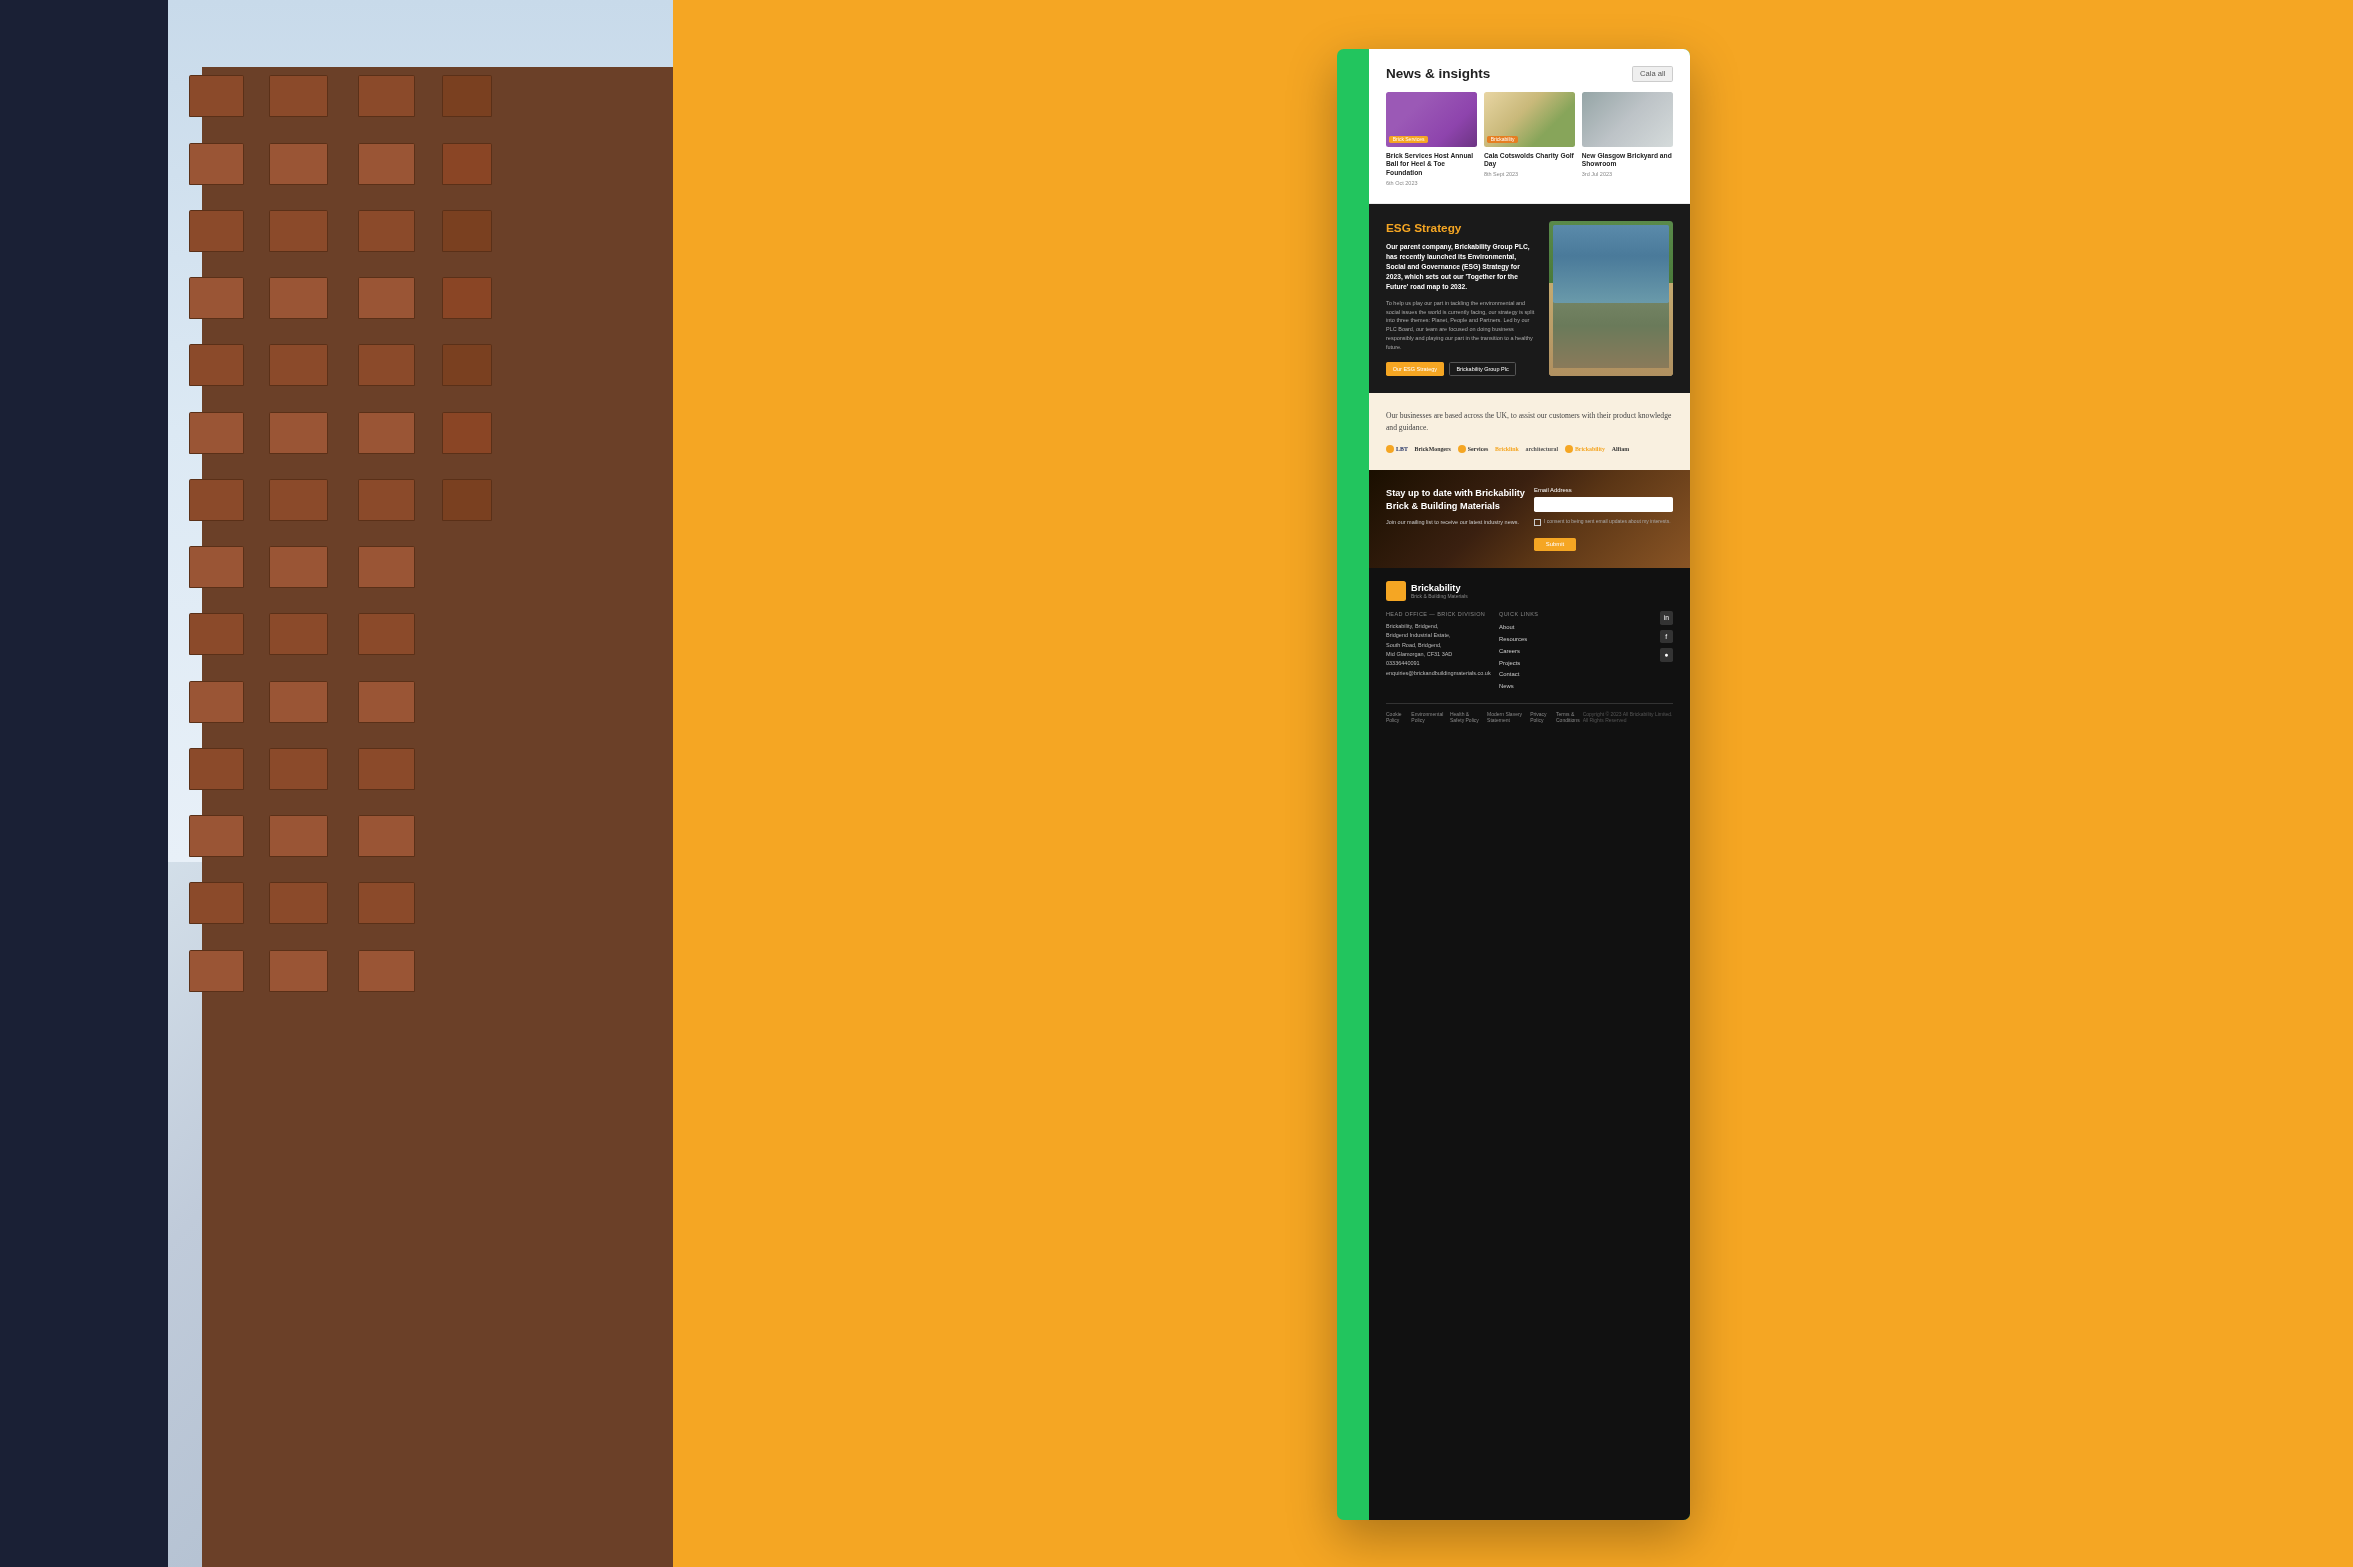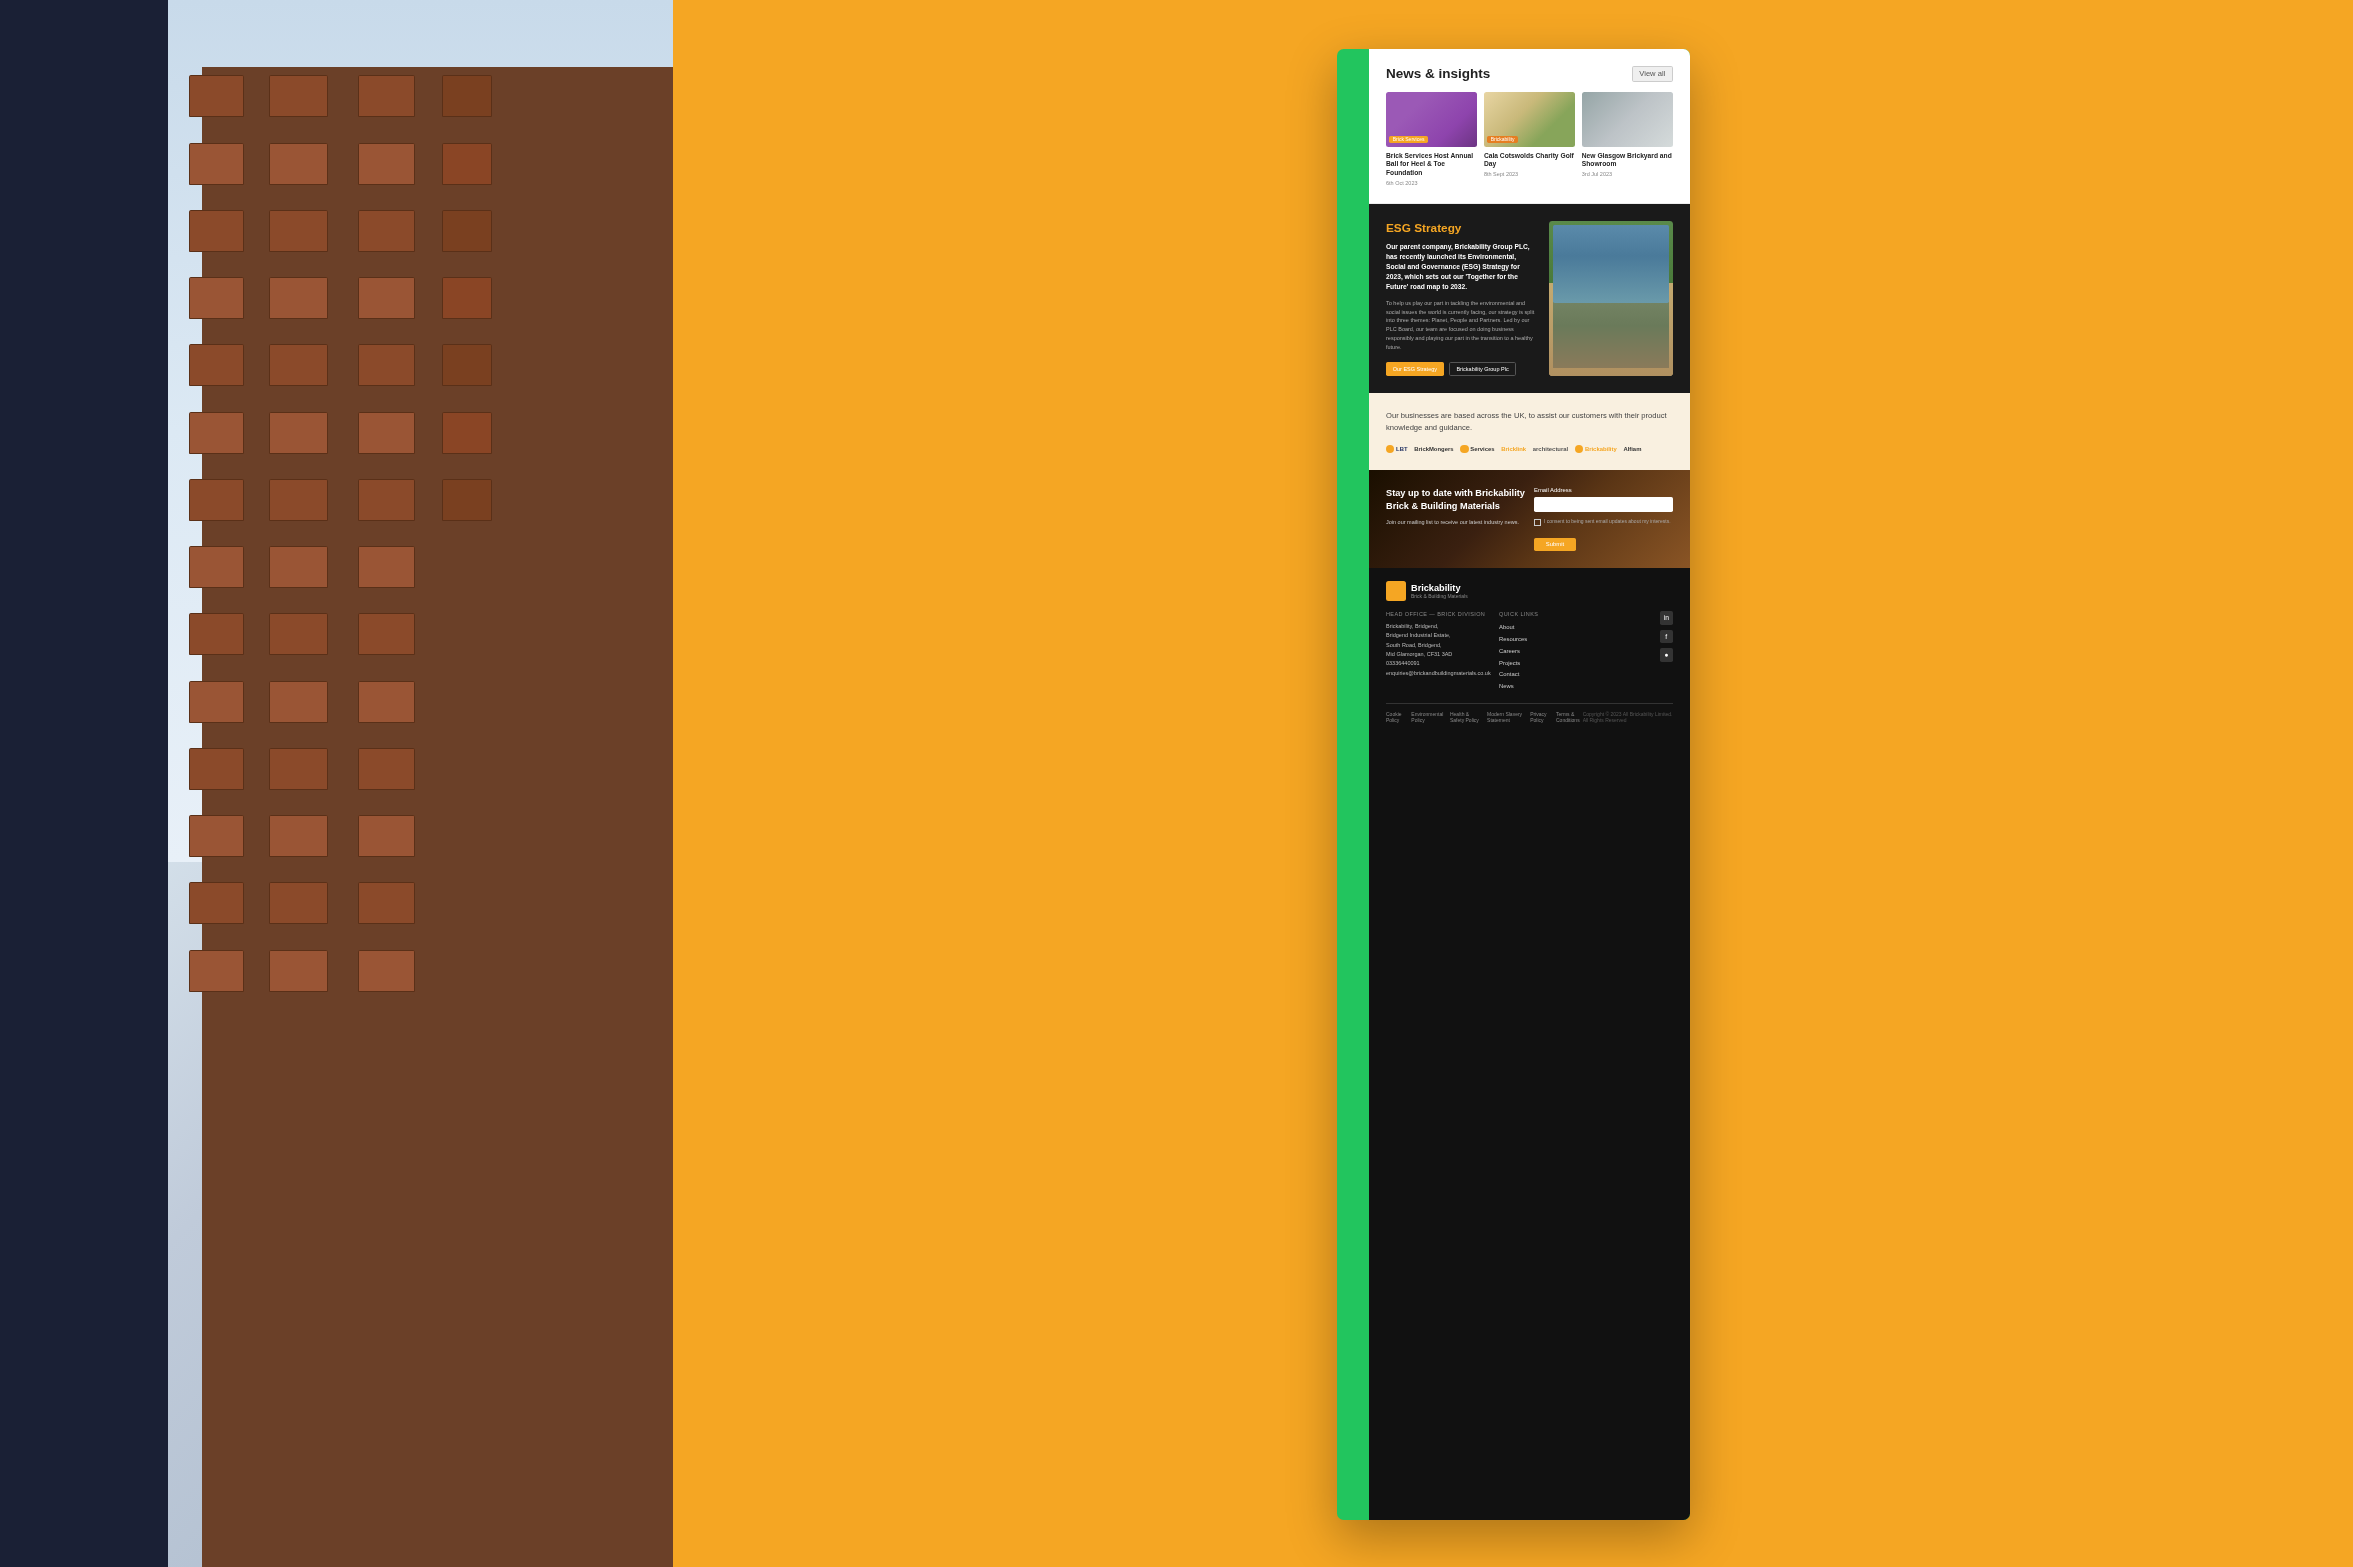--- a/index.html
+++ b/index.html
@@ -193,20 +193,21 @@
       bottom: 0;
       left: 0; right: 0;
       height: 60%;
       background: linear-gradient(180deg, #c4aa70 0%, #b09060 100%);
     }
 
     
     .businesses-section {
       background: #f9f0e0;
       padding: 17px;
+      font-family: Liberation Serif, serif;
     }
     .businesses-text {
       font-size: 7.6px;
       color: #444;
       line-height: 1.5;
       margin-bottom: 11.8px;
     }
     .logos-row {
       display: flex;
       gap: 6.7px;
@@ -471,21 +472,21 @@
     </div>
   </div>
 </div>
 
 <div class="right-panel">
   <div class="browser-window">
 
     <div class="news-section">
       <div class="news-header">
         <span class="news-title">News &amp; insights</span>
-        <button class="view-all-btn">View all</button>
+        <button class="view-all-btn">Cala all</button>
       </div>
       <div class="news-cards">
 
         <div class="news-card">
           <div class="news-card-img news-card-img-1">
             <span class="news-badge">Brick Services</span>
           </div>
           <div class="news-card-title">Brick Services Host Annual Ball for Heel &amp; Toe Foundation</div>
           <div class="news-card-date">6th Oct 2023</div>
         </div>

